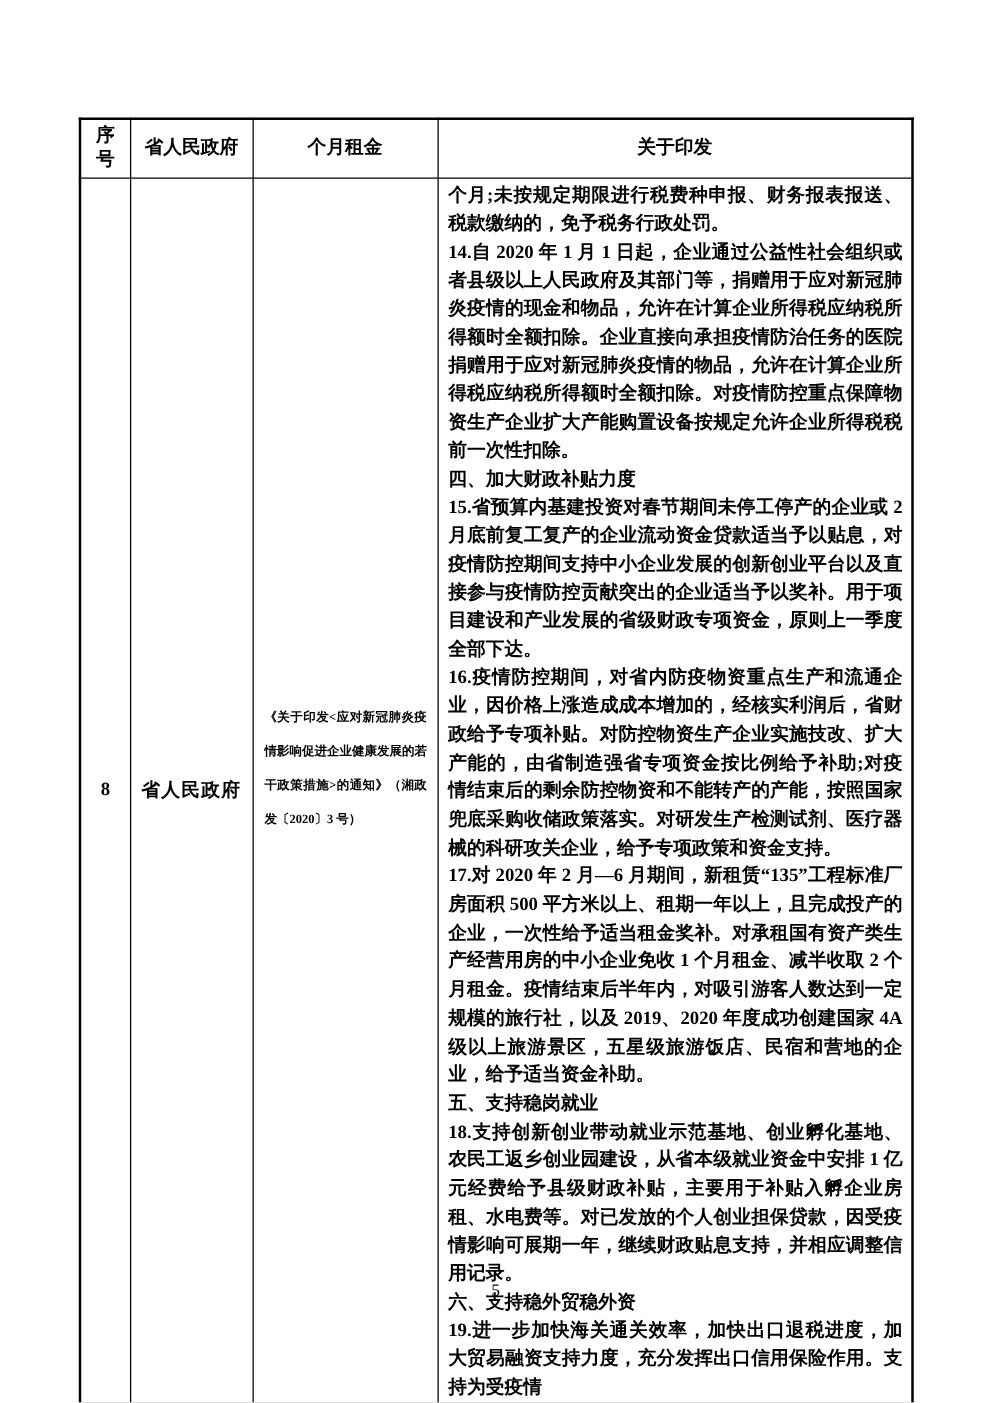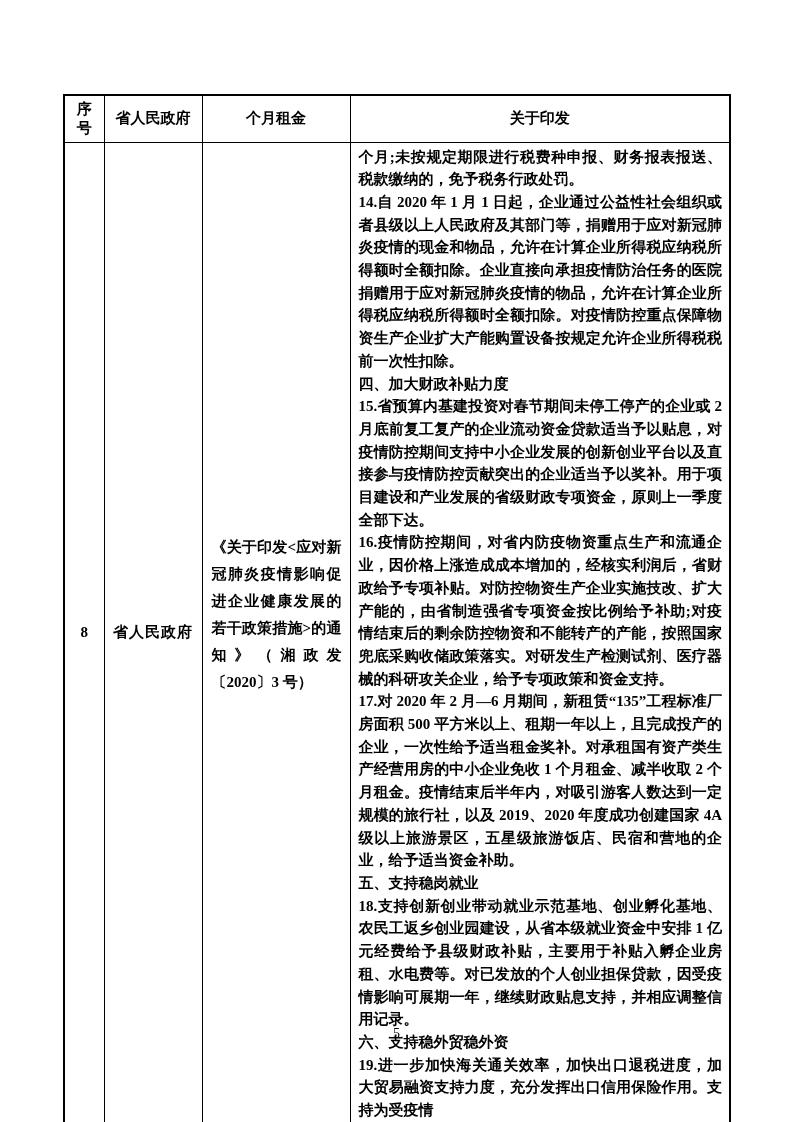--- a/index.html
+++ b/index.html
@@ -45,21 +45,21 @@
   }
   td.c-agency {
     text-align: center;
     vertical-align: middle;
     font-size: 15px;
     font-weight: bold;
     letter-spacing: 1px;
   }
   td.c-title {
     vertical-align: middle;
-    font-size: 15px;
+    font-size: 10px;
     font-weight: bold;
     line-height: 27px;
     text-align: justify;
     text-justify: inter-ideograph;
     padding: 6px 8px 40px 9px;
   }
   td.c-content {
     vertical-align: top;
     font-size: 15px;
     font-weight: bold;

